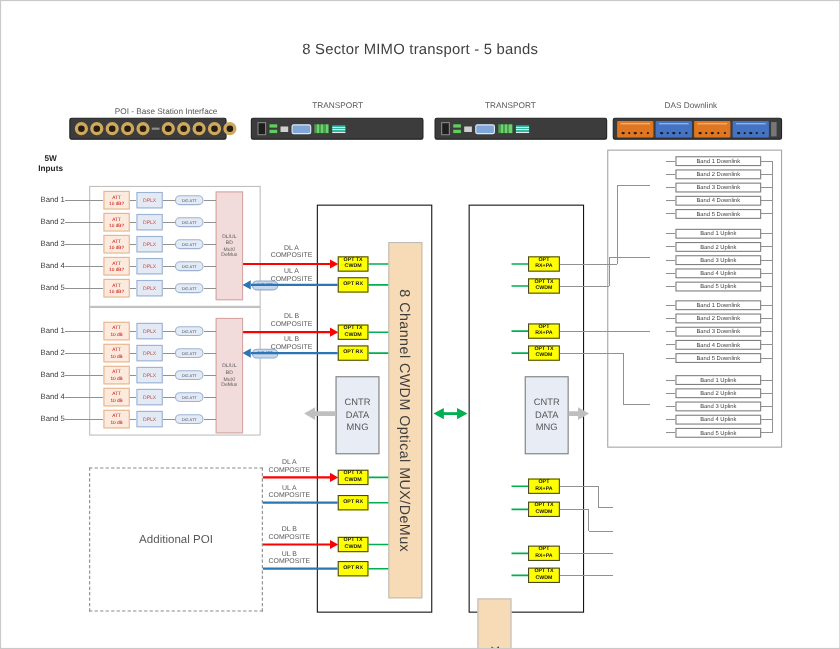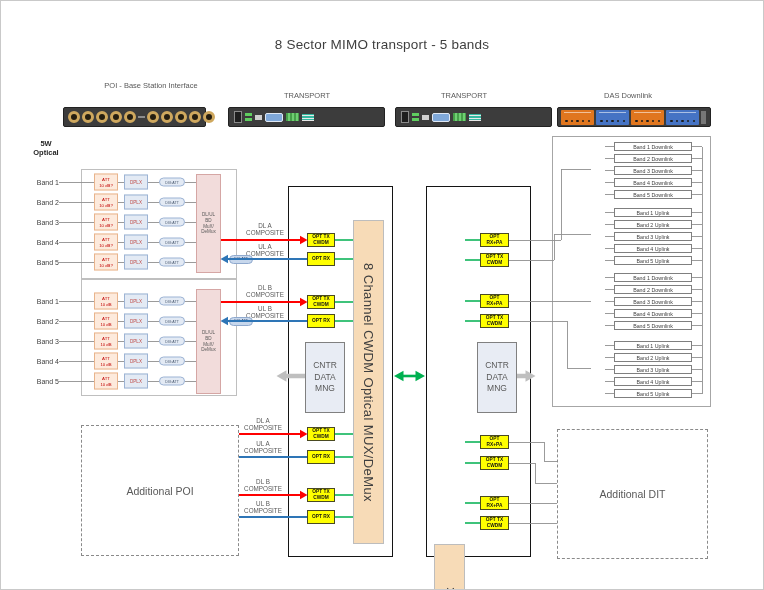--- a/index.html
+++ b/index.html
@@ -58,21 +58,21 @@
   .cap{width:5px;height:13px;background:#777;flex:none}
   svg.layer{position:absolute;left:0;top:0;pointer-events:none}
 </style>
 </head>
 <body>
 
 <div id="page">
 
   <div class="b title">8 Sector MIMO transport - 5 bands</div>
 
-  <div class="b seclbl" style="left:75px;top:80px;width:150px">POI - Base Station Interface</div>
+  <div class="b seclbl" style="left:75px;top:96px;width:150px">POI - Base Station Interface</div>
   <div class="b seclbl" style="left:231px;top:90px;width:150px">TRANSPORT</div>
   <div class="b seclbl" style="left:388px;top:90px;width:150px">TRANSPORT</div>
   <div class="b seclbl" style="left:552px;top:90px;width:150px">DAS Downlink</div>
 
   <div class="b device" style="left:62px;top:106px;width:143px;height:20px;padding:0 4px;gap:2px">
     <span class="bnc"></span>
       <span class="bnc"></span>
       <span class="bnc"></span>
       <span class="bnc"></span>
       <span class="bnc"></span>
@@ -154,21 +154,21 @@
           <span class="dot"></span>
           <span class="dot"></span>
           <span class="dot"></span>
         </span>
       </span>
     <span class="cap"></span>
   </div>
 
   <div class="b inp" style="left:28px;top:138px;width:34px;text-align:center">
     <span>5W</span><br>
-    <span>Optical</span>
+    <span>Inputs</span>
   </div>
 
   <div class="b gbox" style="left:80px;top:168px;width:156px;height:110px"></div>
   <div class="b gbox" style="left:80px;top:278px;width:156px;height:117px"></div>
 
   <div class="b rowgrp" style="left:18px;top:172.5px;width:200px;height:97px">
 
       <div class="lrow">
         <span class="bandlbl">Band 1</span>
         <span class="att col">
@@ -427,21 +427,20 @@
     </div>
   <div class="b bars" style="left:613px;top:340px;width:78px">
       <div class="bar">Band 1 Uplink</div>
       <div class="bar">Band 2 Uplink</div>
       <div class="bar">Band 3 Uplink</div>
       <div class="bar">Band 4 Uplink</div>
       <div class="bar">Band 5 Uplink</div>
     </div>
 
   <div class="b dashbox c" style="left:80px;top:424px;width:158px;height:131px">Additional POI</div>
-  <div class="b dashbox c" style="left:556px;top:428px;width:151px;height:130px">Additional DIT</div>
 
   <svg class="layer" width="764" height="590" viewBox="0 0 764 590">
     <path fill="none" stroke="#909090" stroke-width="0.9" shape-rendering="crispEdges" d="
       M58 181H93M117 181H123M147 181H158M184 181H195
       M58 201H93M117 201H123M147 201H158M184 201H195
       M58 221H93M117 221H123M147 221H158M184 221H195
       M58 241H93M117 241H123M147 241H158M184 241H195
       M58 261H93M117 261H123M147 261H158M184 261H195
       M58 300H93M117 300H123M147 300H158M184 300H195
       M58 320H93M117 320H123M147 320H158M184 320H195

